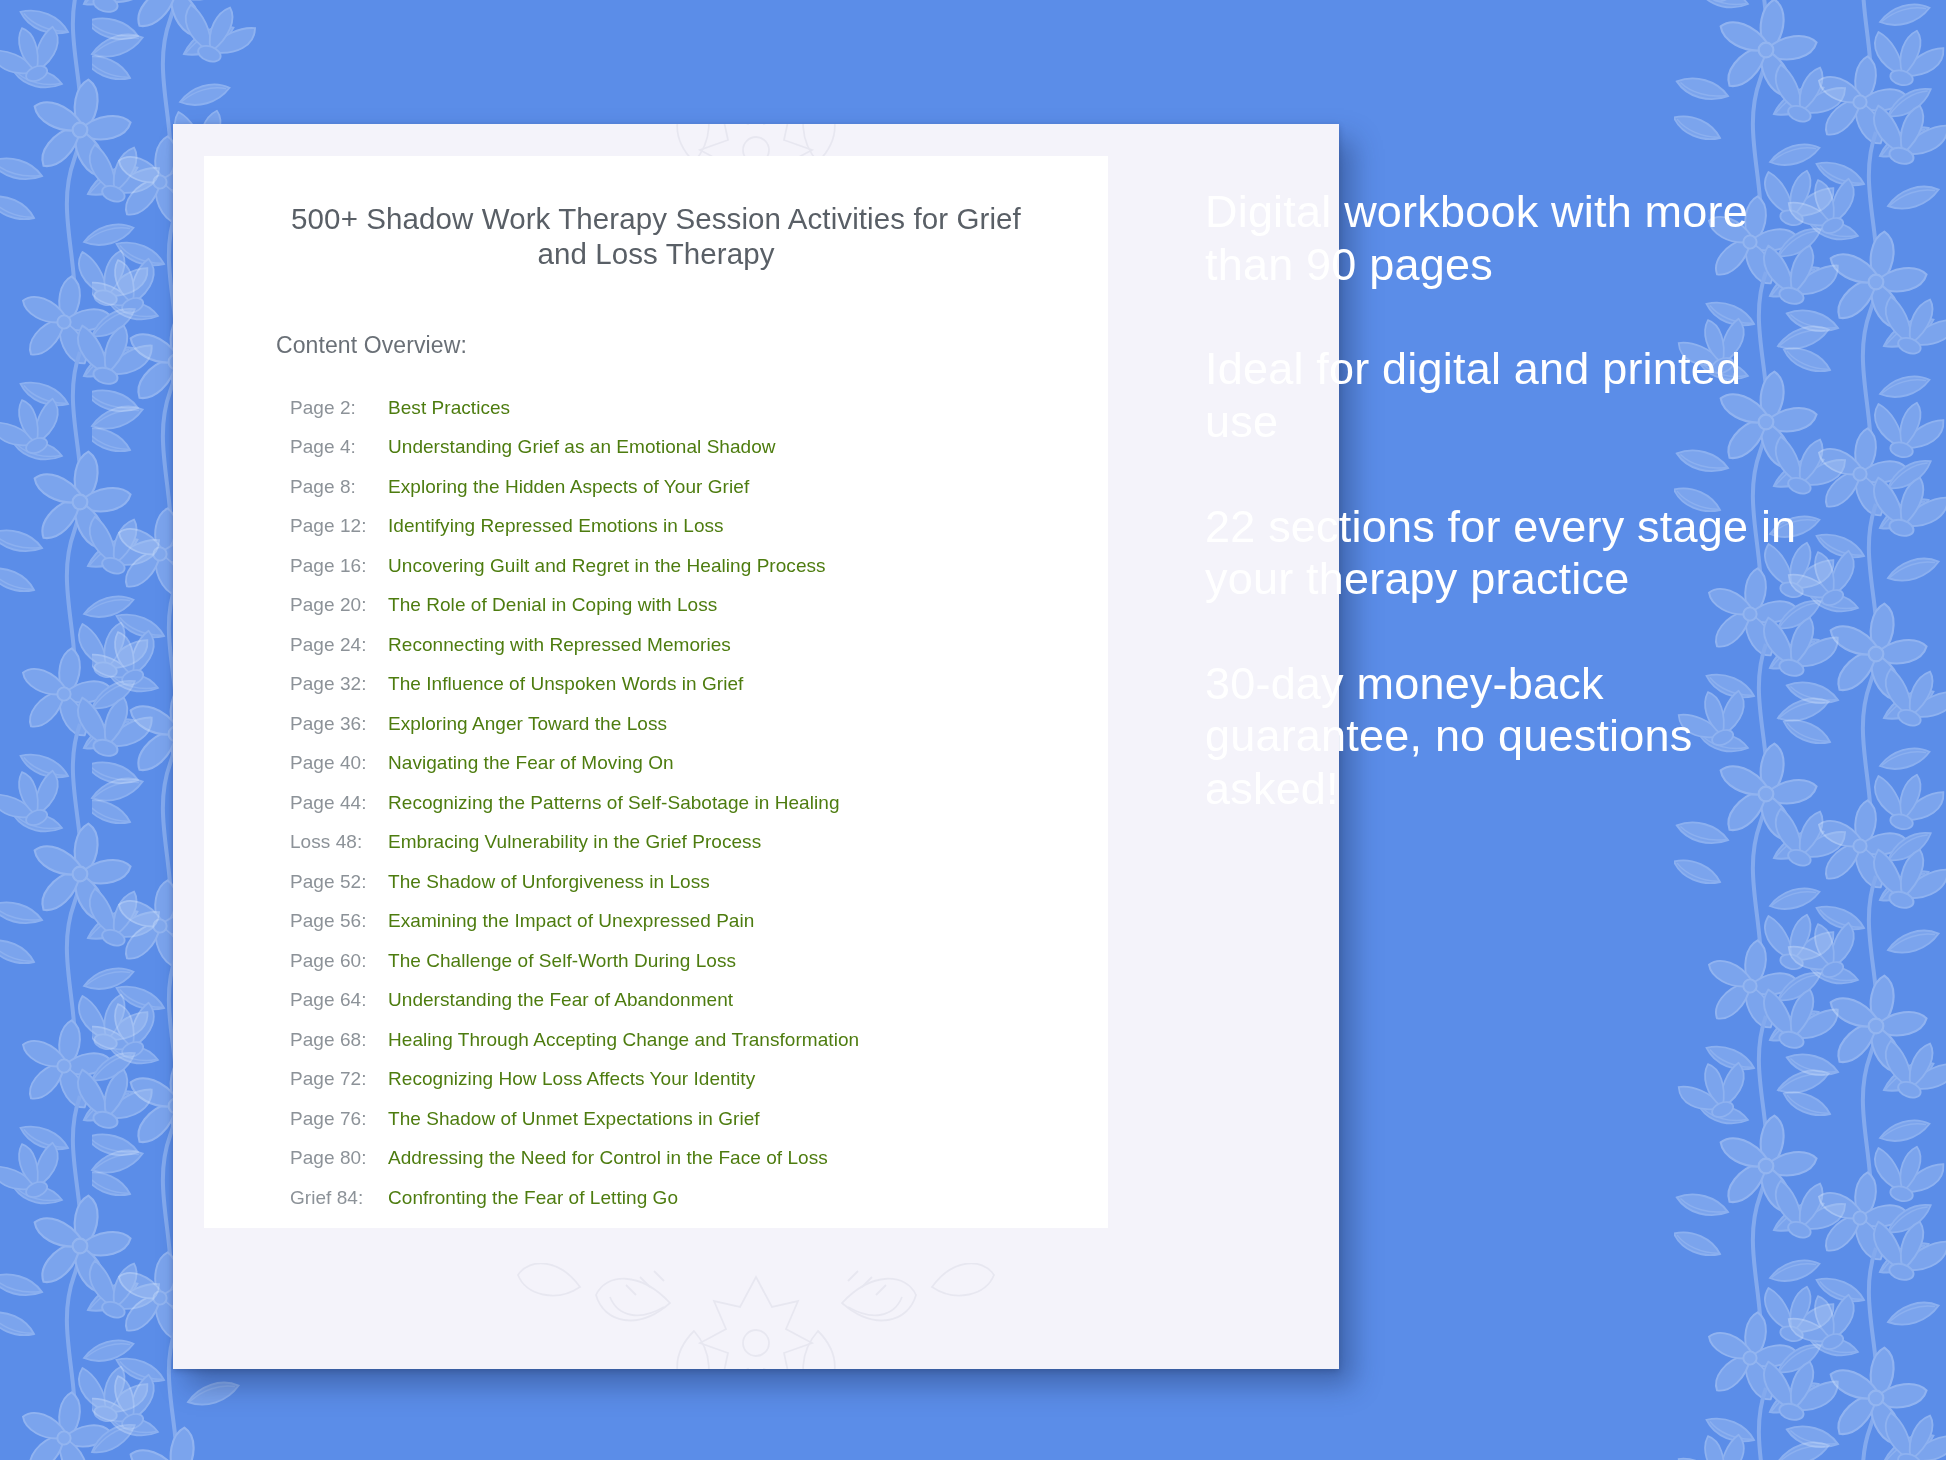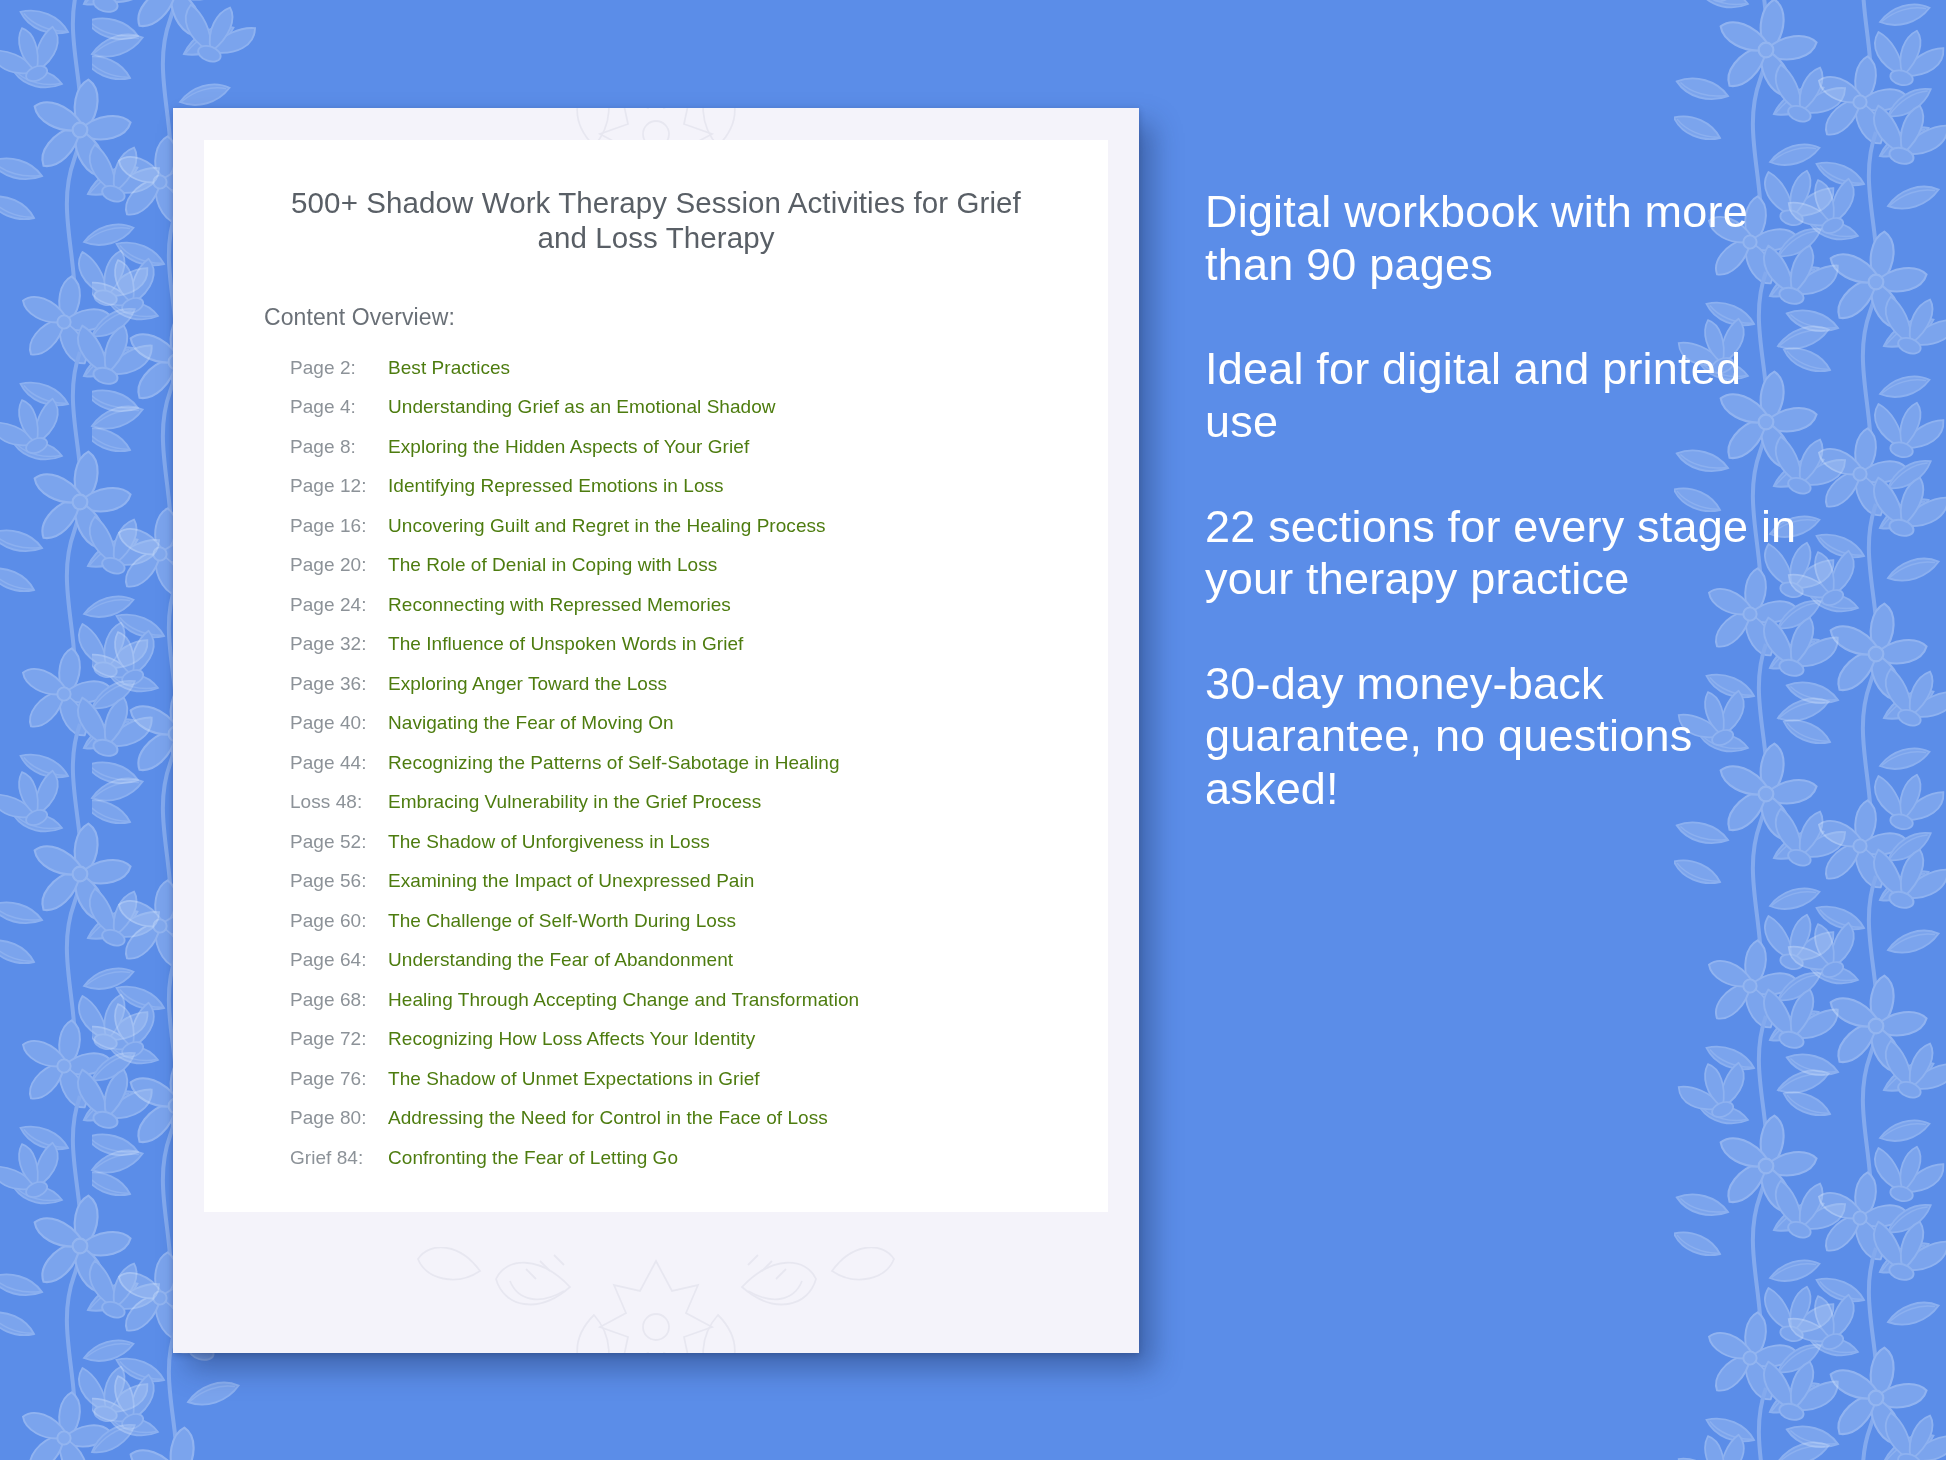--- a/index.html
+++ b/index.html
@@ -32,22 +32,22 @@
   .vine.left-a  { left: -12px; }
   .vine.left-b  { left: 92px; }
   .vine.right-a { right: 92px; }
   .vine.right-b { right: -12px; }
   .vine svg { width: 100%; height: 100%; display: block; }
 
   
   #doc-card {
     position: absolute;
     left: 173px;
-    top: 108px;
-    width: 966px;
+    top: 124px;
+    width: 1166px;
     height: 1245px;
     background: #f4f3fa;
     box-shadow: 14px 16px 26px rgba(24, 44, 90, 0.40),
                 0 2px 6px rgba(24, 44, 90, 0.30);
     overflow: hidden;
   }
   #doc-watermark-top,
   #doc-watermark-bottom {
     position: absolute;
     left: 50%;
@@ -77,21 +77,21 @@
     padding: 46px 78px 0 78px;
     font-size: 29.5px;
     font-weight: 400;
     line-height: 1.18;
     text-align: center;
     color: #595f66;
     letter-spacing: 0.1px;
   }
 
   #content-overview-label {
-    margin: 4px;
+    margin: 16px;
     padding: 44px 0 0 56px;
     font-size: 23px;
     font-weight: 400;
     color: #6a7077;
     letter-spacing: 0.1px;
   }
 
   #toc-list {
     list-style: none;
     margin: 0;

